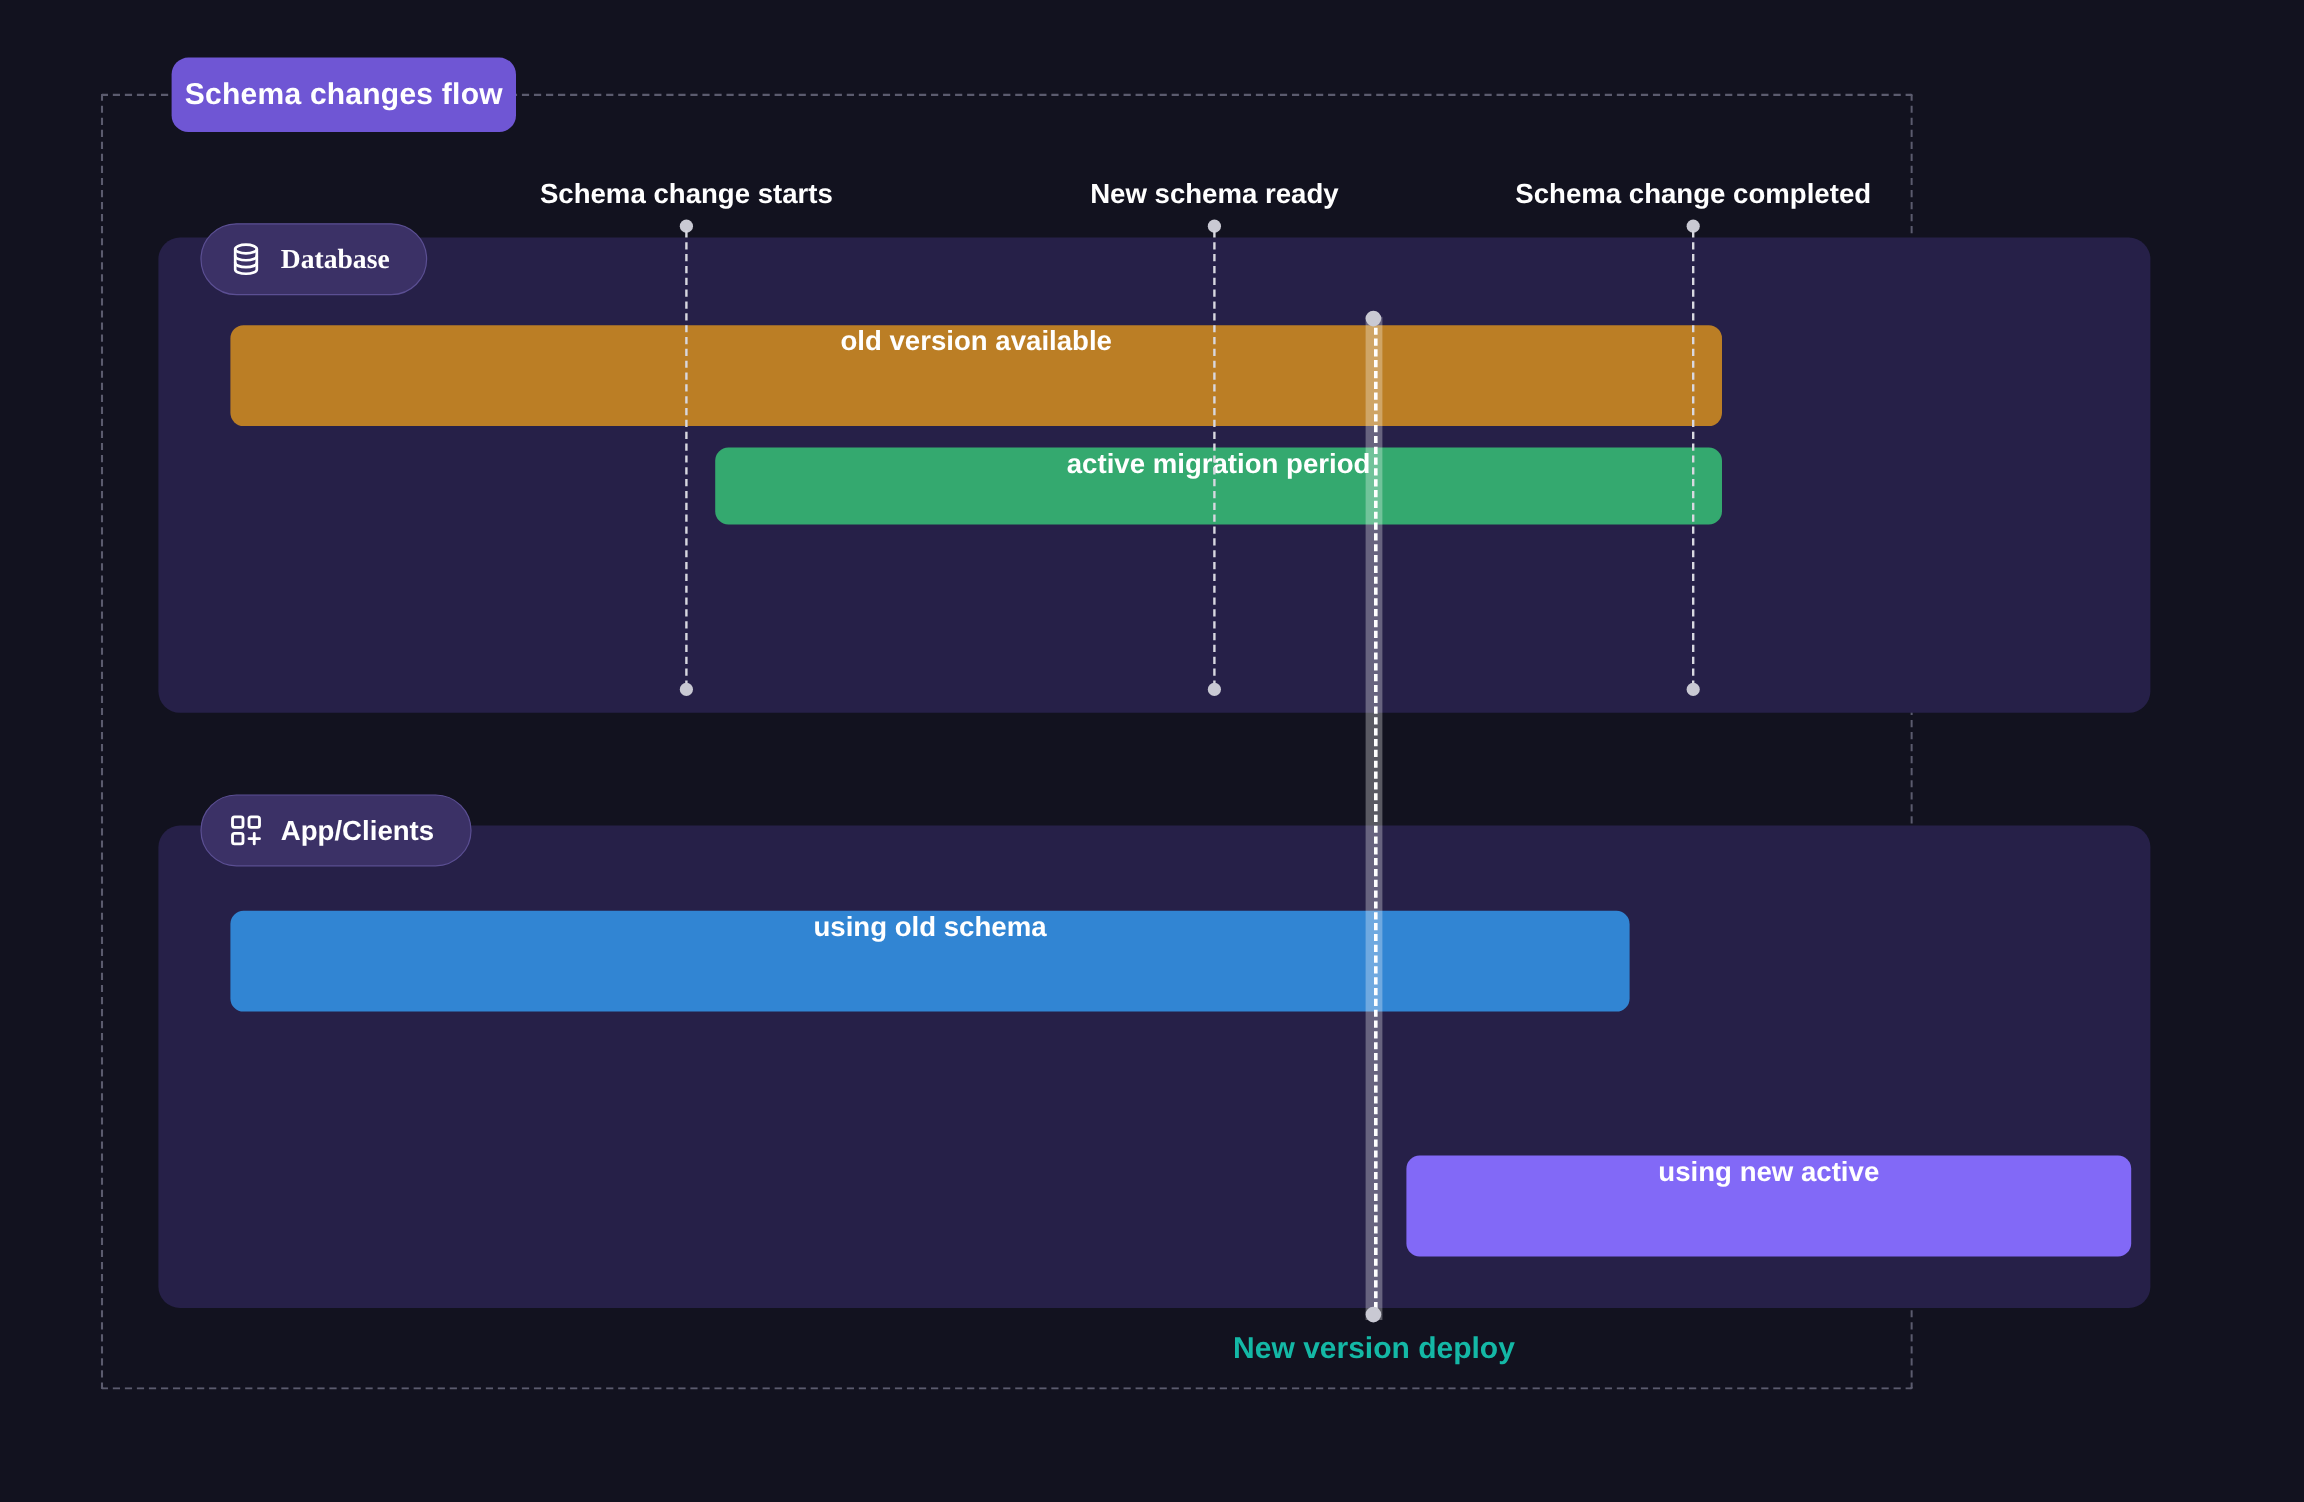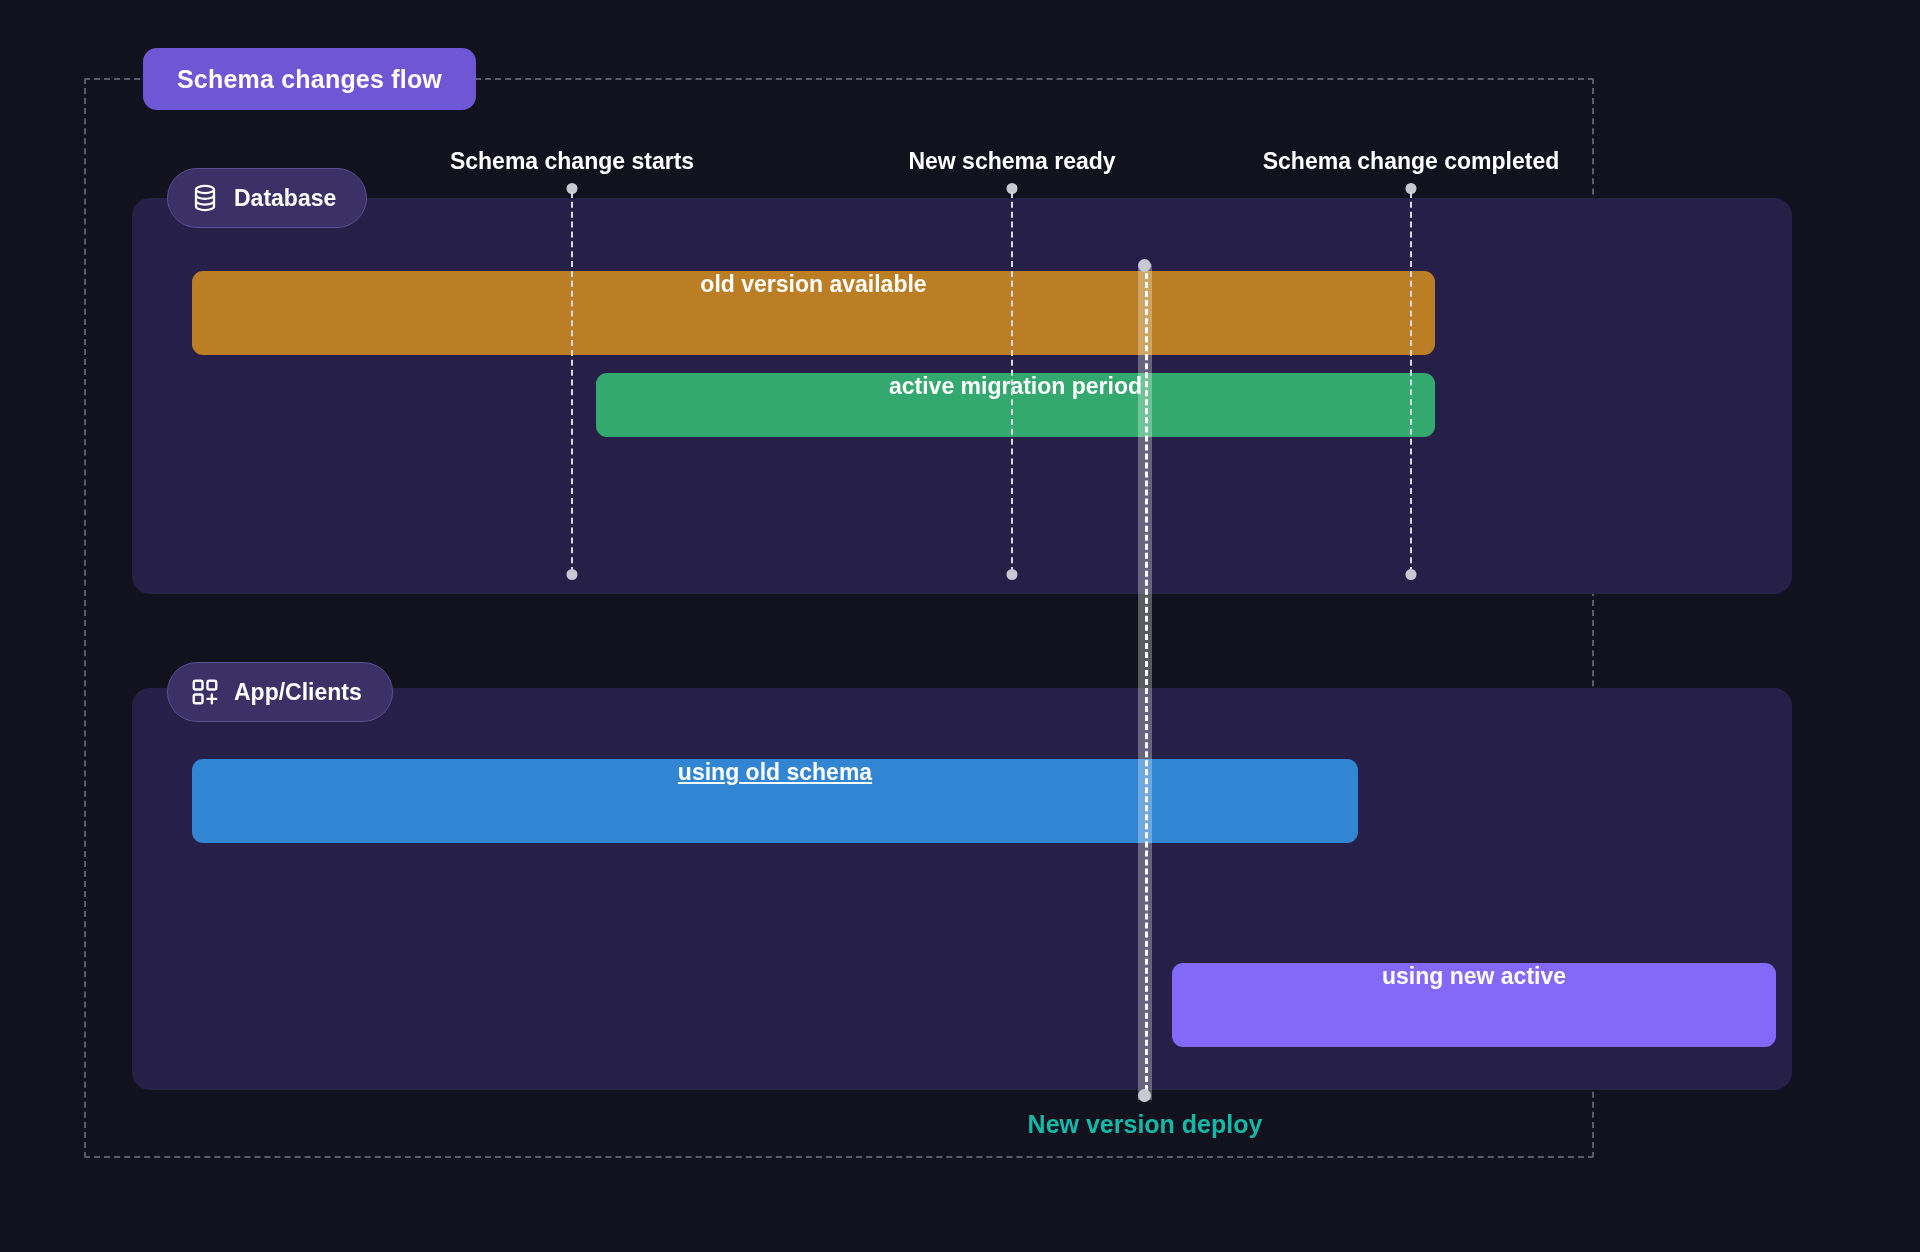--- a/index.html
+++ b/index.html
@@ -30,21 +30,21 @@
     border-radius: 2px;
     background: transparent;
   }
 
   
   .title-chip {
     position: absolute;
     left: 143px;
     top: 48px;
     height: 62px;
-    padding: 0 34px;
+    padding: 0 11px;
     display: flex;
     align-items: center;
     background: #6f56d4;
     border-radius: 14px;
     color: #ffffff;
     font-size: 25px;
     font-weight: bold;
     letter-spacing: .2px;
     white-space: nowrap;
     z-index: 40;
@@ -69,21 +69,21 @@
     gap: 14px;
     background: #3b3166;
     border: 1.5px solid #5b4f93;
     border-radius: 30px;
     color: #ffffff;
     font-size: 23px;
     font-weight: bold;
     white-space: nowrap;
     z-index: 35;
   }
-  #chip-database { left: 167px; top: 168px; }
+  #chip-database { left: 167px; top: 186px; font-family: Liberation Serif, serif; }
   #chip-apps     { left: 167px; top: 662px; }
 
   .lane-chip .icon { width: 30px; height: 30px; display: block; flex: 0 0 auto; }
 
   
   .milestone {
     position: absolute;
     z-index: 30;
     pointer-events: auto;
   }
@@ -227,21 +227,21 @@
 
   <div class="bar" id="bar-old-version" style="left:168px; top:271px; width:1243px; height:84px; background:#bb7e25;">
     <span class="bar-text">old version available</span>
   </div>
 
   <div class="bar" id="bar-active-migration" style="left:572px; top:373px; width:839px; height:64px; background:#34a96f;">
     <span class="bar-text">active migration period</span>
   </div>
 
 
-  <div class="bar" id="bar-using-old-schema" style="left:168px; top:759px; width:1166px; height:84px; background:#3185d3;text-decoration:underline;">
+  <div class="bar" id="bar-using-old-schema" style="left:168px; top:759px; width:1166px; height:84px; background:#3185d3;">
     <span class="bar-text">using old schema</span>
   </div>
 
 
   <div class="bar" id="bar-using-new-schema" style="left:1148px; top:963px; width:604px; height:84px; background:#8269f7;">
     <span class="bar-text">using new active</span>
   </div>
 
 </div>
 

